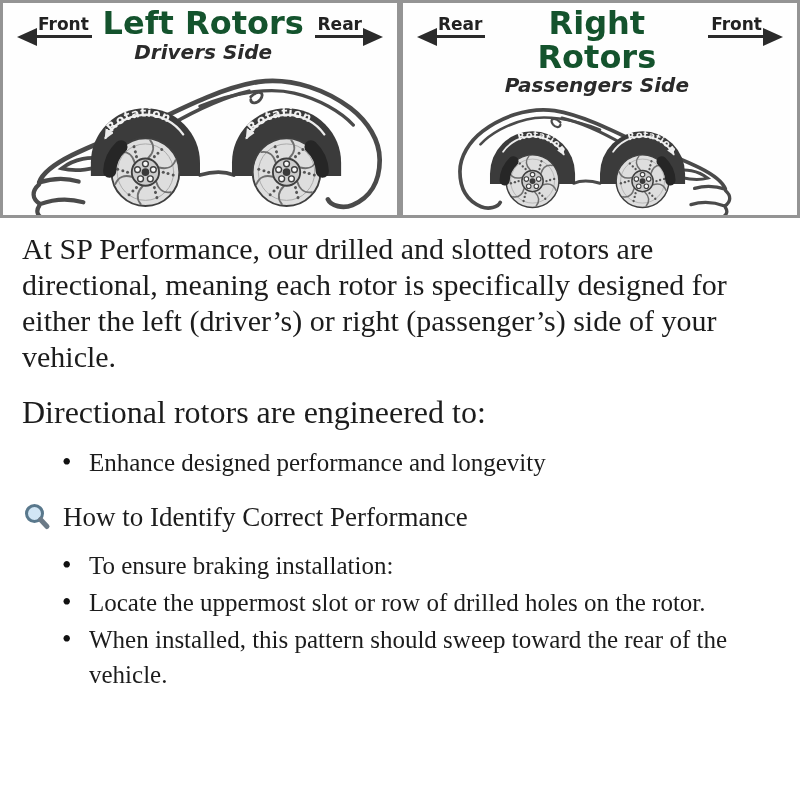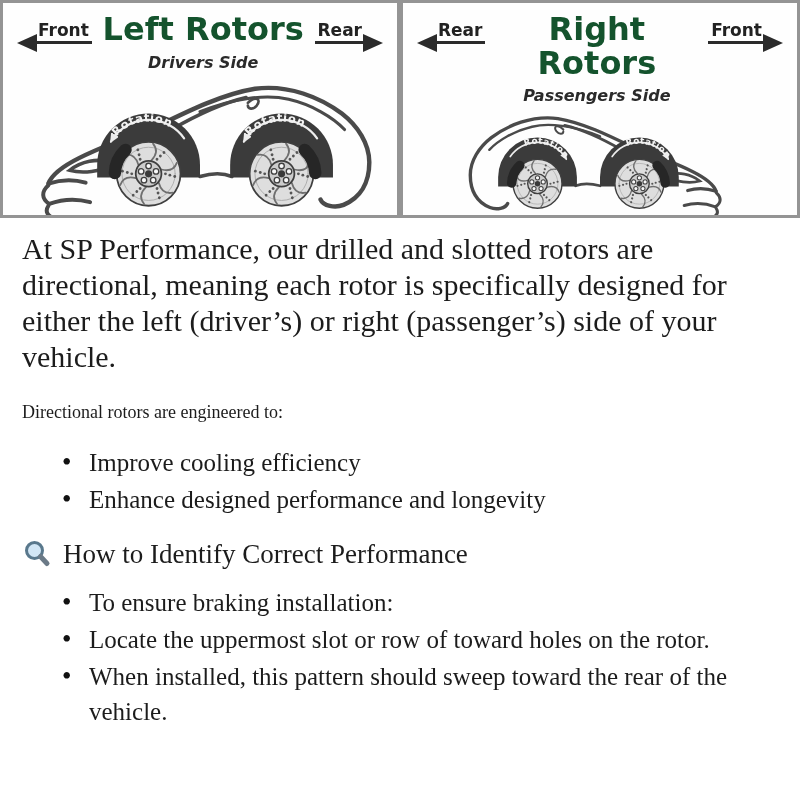--- a/index.html
+++ b/index.html
@@ -1,39 +1,39 @@
 <!DOCTYPE html>
 <html><head>
 <meta charset="utf-8">
 <style>
   html,body{margin:0;padding:0;background:#ffffff;}
   body{width:800px;height:800px;overflow:hidden;font-family:"Liberation Serif",serif;color:#1c1c1c;}
 
   
   .diagram{display:flex;width:800px;height:218px;box-sizing:border-box;}
   .panel{flex:1 1 50%;box-sizing:border-box;border:3px solid #949494;background:#fefefe;display:flex;flex-direction:column;overflow:hidden;}
-  .panel-header{display:flex;align-items:flex-start;padding:10px 14px 0 14px;font-family:"DejaVu Sans",sans-serif;justify-content:space-between;}
+  .panel-header{display:flex;align-items:flex-start;padding:4px 14px 0 14px;font-family:"DejaVu Sans",sans-serif;justify-content:space-between;}
   .titles{flex:1;text-align:center;line-height:1.05;}
   .panel-title{font-size:32px;font-weight:bold;color:#14532d;letter-spacing:0;}
-  .panel-subtitle{font-size:16px;font-weight:bold;font-style:italic;color:#2a2a2a;margin-top:8px;}
+  .panel-subtitle{font-size:20px;font-weight:bold;font-style:italic;color:#2a2a2a;margin-top:1px;}
   .dir-label{display:flex;align-items:flex-end;margin-top:9px;}
   .dir-text{font-size:17px;font-weight:bold;color:#222;border-bottom:3px solid #2b2b2b;padding:0 3px 1px 3px;line-height:1.05;}
   .arrowhead{width:0;height:0;border-top:9px solid transparent;border-bottom:9px solid transparent;transform:translateY(8px);}
   .arrowhead.west{border-right:20px solid #2b2b2b;margin-right:-2px;}
   .arrowhead.east{border-left:20px solid #2b2b2b;margin-left:-2px;}
   .car-art{width:100%;height:156px;display:block;}
 
   
   .article{padding:0 22px;}
   .intro{font-size:30px;line-height:36px;margin:13px 0 0 0;max-width:712px;}
   .sec-head{display:flex;align-items:center;gap:11px;margin:21px 0 0 0;font-size:27px;line-height:32px;}
   .sec-head.bold .sec-head-text{font-weight:bold;}
   .sec-head.regular .sec-head-text{font-weight:normal;}
   .emoji{width:30px;height:30px;flex:0 0 30px;display:inline-block;}
-  .lead{font-size:18px;line-height:34px;margin:20px 0 16px 0;}
+  .lead{font-size:32px;line-height:34px;margin:20px 0 16px 0;}
   ul.blist{list-style:none;margin:15px 0 0 0;padding:0 0 0 40px;}
   ul.blist li{position:relative;padding-left:27px;font-size:25px;line-height:35px;margin:0 0 2px 0;}
   ul.blist li::before{content:"\2022";position:absolute;left:0;top:0;font-size:27px;color:#111;}
   li.wrap-early{max-width:615px;}
   li.wrap-late{max-width:700px;}
 </style>
 </head>
 <body>
 
 <svg width="0" height="0" style="position:absolute" aria-hidden="true">
@@ -182,33 +182,32 @@
 </div>
 
 <main class="article">
 
   <p class="intro">At SP Performance, our drilled and slotted rotors are directional, meaning each rotor is specifically designed for either the left (driver’s) or right (passenger’s) side of your vehicle.</p>
 
 
   <p class="lead">Directional rotors are engineered to:</p>
 
   <ul class="blist">
-    <li>Improve cooling efficiency</li>
     <li>Enhance designed performance and longevity</li>
   </ul>
 
   <h2 class="sec-head regular">
     <span class="emoji">
       <svg viewBox="0 0 30 30" width="30" height="30">
         <circle cx="12.5" cy="11.5" r="8" fill="#d2e6f5" stroke="#59788c" stroke-width="3"></circle>
         <line x1="18.5" y1="17.5" x2="25" y2="24.5" stroke="#6b7a87" stroke-width="5" stroke-linecap="round"></line>
       </svg>
     </span>
     <span class="sec-head-text">How to Identify Correct Performance</span>
   </h2>
 
   <ul class="blist">
     <li>To ensure braking installation:</li>
-    <li>Locate the uppermost slot or row of toward holes on the rotor.</li>
+    <li>Locate the uppermost slot or row of drilled holes on the rotor.</li>
     <li class="wrap-late">When installed, this pattern should sweep toward the rear of the vehicle.</li>
   </ul>
 
 </main>
 
 </body></html>

